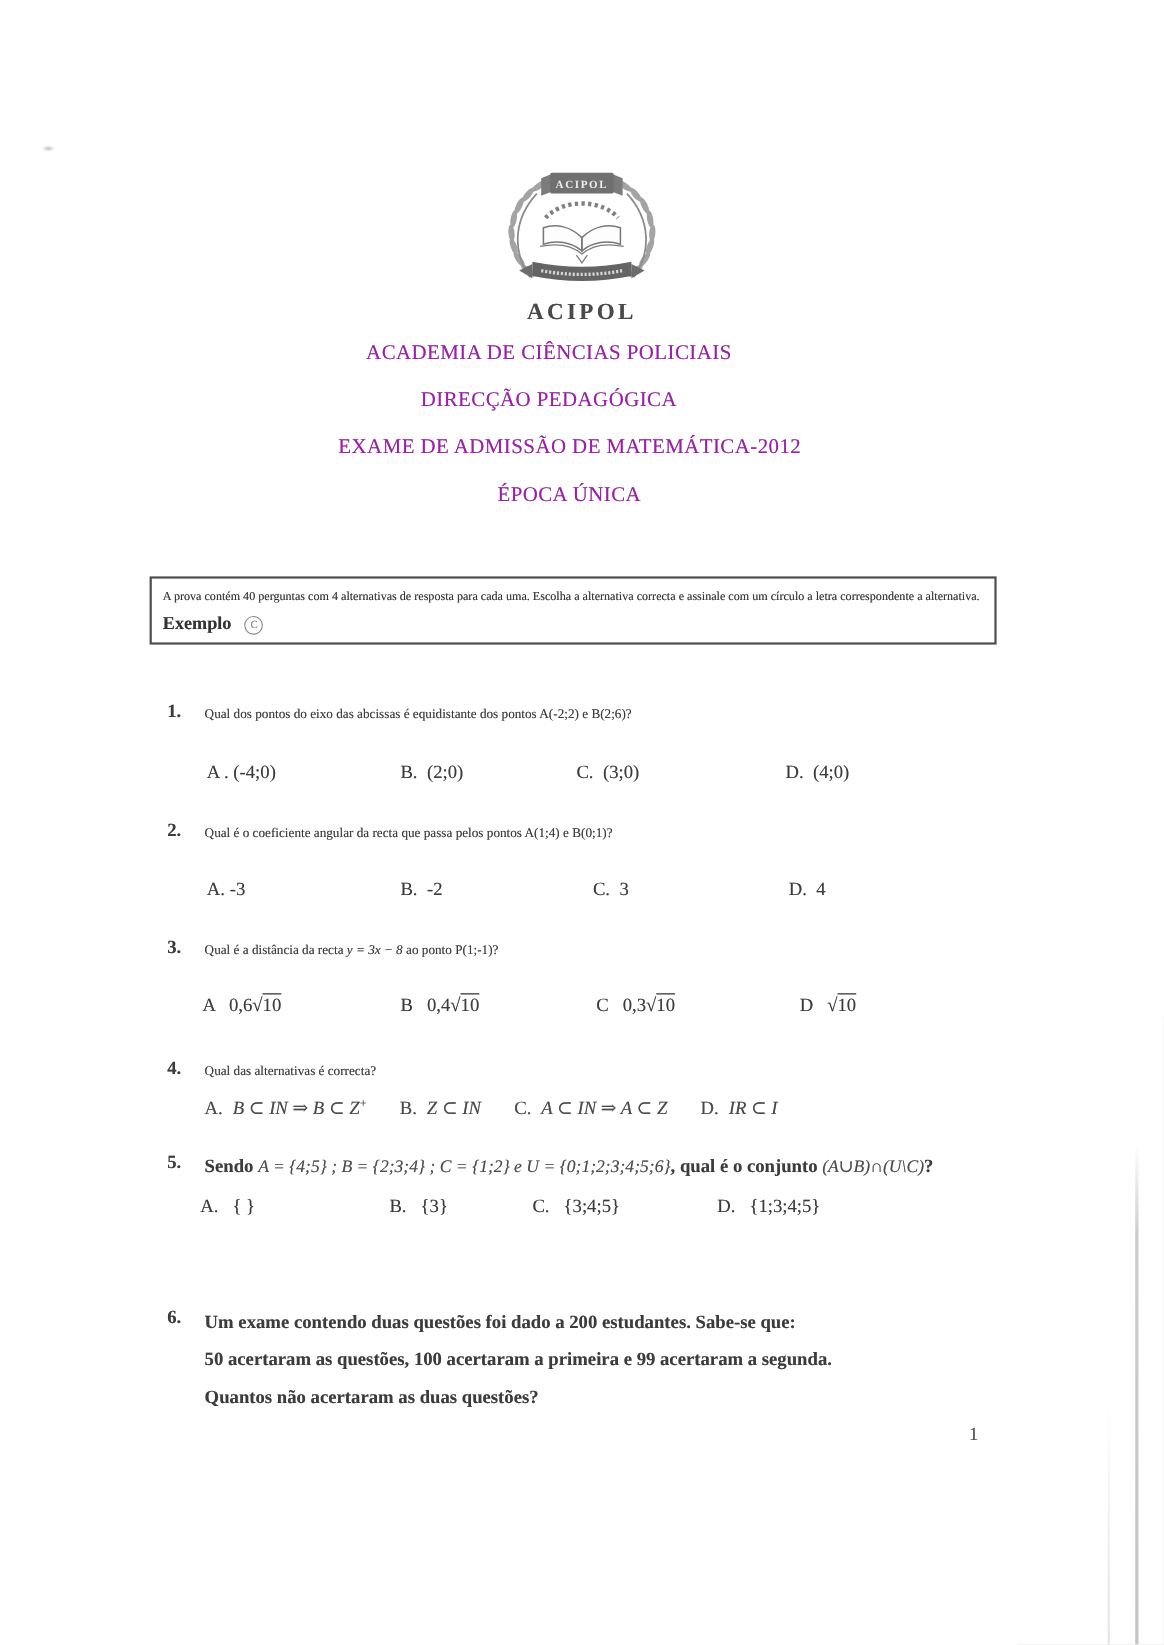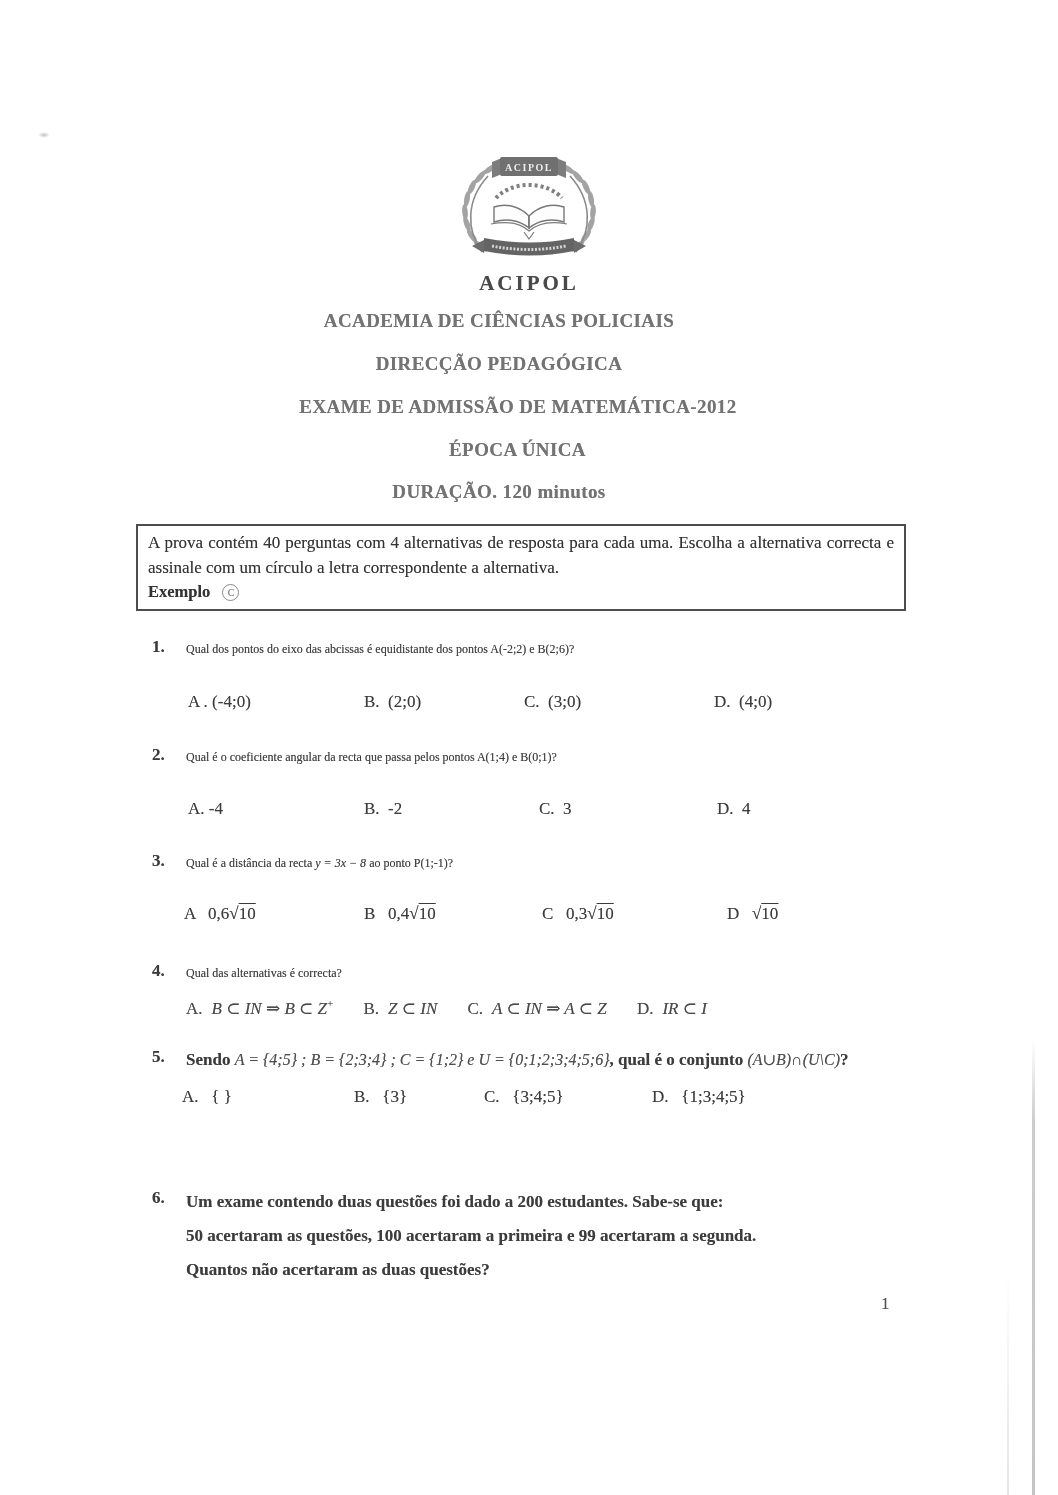--- a/index.html
+++ b/index.html
@@ -27,31 +27,31 @@
   
   .crest { position:absolute; left:0; right:0; top:152px; text-align:center; }
   .crest svg { width:170px; height:120px; opacity:.88; }
   .logo-caption {
     position:absolute; left:0; right:0; top:271px; text-align:center;
     font-size:21px; font-weight:bold; letter-spacing:3px; color:#4a4a4a;
   }
   
   .hline {
     position:absolute; left:0; right:60px; text-align:center;
-    font-weight:bold; font-size:19px; letter-spacing:.4px; color:#737373;
+    font-weight:normal; font-size:19px; letter-spacing:.4px; color:#a21caf;
   }
   .h1 { top:310px; } .h2 { top:353px; } .h3 { top:396px;padding-left:38px; }
   .h4 { top:439px;padding-left:37px; } .h5 { top:481px; }
   
   .ibox {
     position:absolute; left:136px; top:524px; width:770px;
     border:2px solid #4d4d4d; box-sizing:border-box;
     padding:4px 10px 5px 10px;
   }
-  .ibox-body { font-size:17px; line-height:25px; text-align:justify; color:#333; }
+  .ibox-body { font-size:11px; line-height:25px; text-align:justify; color:#333; }
   .ex-line { font-size:16.5px; line-height:24px; }
   .ex-label { font-weight:bold; color:#333; }
   .ex-circle {
     display:inline-block; width:15px; height:15px; margin-left:8px;
     border:1px solid #8a8a8a; border-radius:50%;
     font-size:10px; line-height:15px; text-align:center; color:#8a8a8a;
     vertical-align:1px;
   }
   
   .q { position:absolute; left:0; width:940px; }
@@ -126,21 +126,20 @@
       <path d="M40,86 Q85,95 130,86 L130,99 Q85,108 40,99 Z" fill="#4f4f4f"></path>
       <path d="M48,94 Q85,101 122,94" fill="none" stroke="#cfcfcf" stroke-width="3" stroke-dasharray="2 1.6"></path>
     </svg>
   </div>
   <div class="logo-caption">ACIPOL</div>
 
   <div class="hline h1">ACADEMIA DE CIÊNCIAS POLICIAIS</div>
   <div class="hline h2">DIRECÇÃO PEDAGÓGICA</div>
   <div class="hline h3">EXAME DE ADMISSÃO DE MATEMÁTICA-2012</div>
   <div class="hline h4">ÉPOCA ÚNICA</div>
-  <div class="hline h5">DURAÇÃO. 120 minutos</div>
 
   <div class="ibox">
     <div class="ibox-body">A prova contém 40 perguntas com 4 alternativas de resposta para cada uma. Escolha a alternativa correcta e assinale com um círculo a letra correspondente a alternativa.</div>
     <div class="ex-line">
       <span class="ex-label">Exemplo</span>
       <span class="ex-circle">C</span>
     </div>
   </div>
 
   <div class="q" style="top:637px">
@@ -152,21 +151,21 @@
     <span class="opt">B.  (2;0)</span>
     <span class="opt">C.  (3;0)</span>
     <span class="opt">D.  (4;0)</span>
   </div>
 
   <div class="q" style="top:745px">
     <span class="qnum">2.</span>
     <div class="qstem">Qual é o coeficiente angular da recta que passa pelos pontos A(1;4) e B(0;1)?</div>
   </div>
   <div class="optrow q2o">
-    <span class="opt">A. -4</span>
+    <span class="opt">A. -3</span>
     <span class="opt">B.  -2</span>
     <span class="opt">C.  3</span>
     <span class="opt">D.  4</span>
   </div>
 
   <div class="q" style="top:851px">
     <span class="qnum">3.</span>
     <div class="qstem">
       <span>Qual é a distância da recta </span><span class="math-i">y = 3x − 8</span><span> ao ponto P(1;-1)?</span>
     </div>

